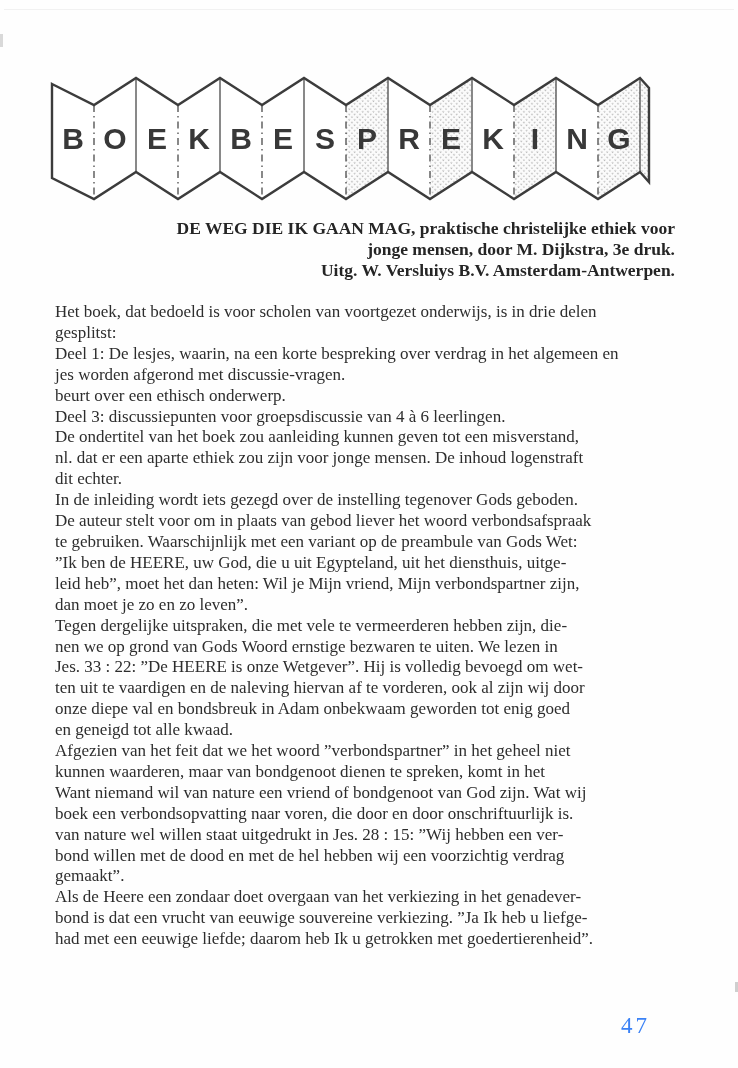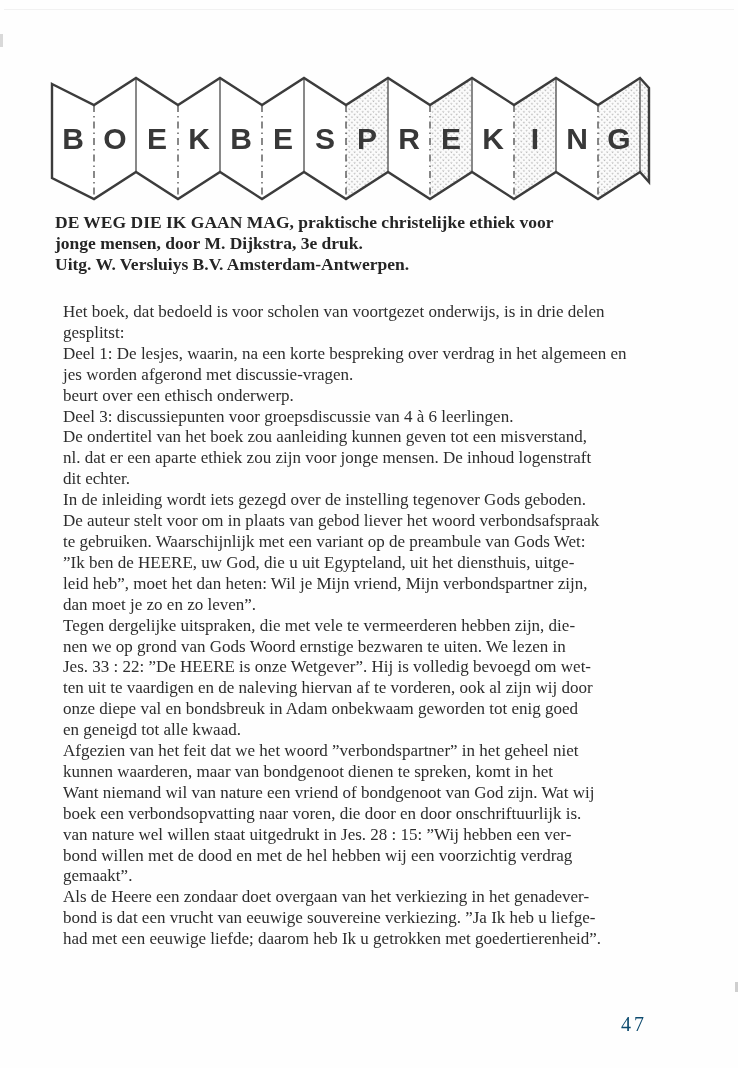--- a/index.html
+++ b/index.html
@@ -42,48 +42,48 @@
     font-family: "Liberation Sans", sans-serif;
     font-weight: 700;
     font-size: 30px;
     fill: #383838;
     letter-spacing: 0;
   }
 
   .heading {
     position: absolute;
     left: 55px;
-    top: 212px;
+    top: 218px;
     width: 620px;
     font-weight: 700;
     font-size: 17.5px;
     line-height: 21px;
     color: #252525;
+    text-align: right;
   }
   .heading .hline { white-space: nowrap; }
 
   .body-text {
     position: absolute;
     left: 55px;
     top: 302px;
     width: 650px;
     font-size: 17px;
     line-height: 20.9px;
     color: #2d2d2d;
-    margin-left: 8px;
   }
   .body-text .tline { white-space: nowrap; }
 
   .page-number {
     position: absolute;
     left: 621px;
     top: 1013px;
-    font-size: 20px;
+    font-size: 23px;
     letter-spacing: 3px;
-    color: #0c4a6e;
+    color: #3b82f6;
     font-family: Liberation Serif, serif;
   }
 </style>
 </head>
 <body>
 
 <div class="page">
 
   <div class="page-edge"></div>
   <div class="artifact artifact-left"></div>

